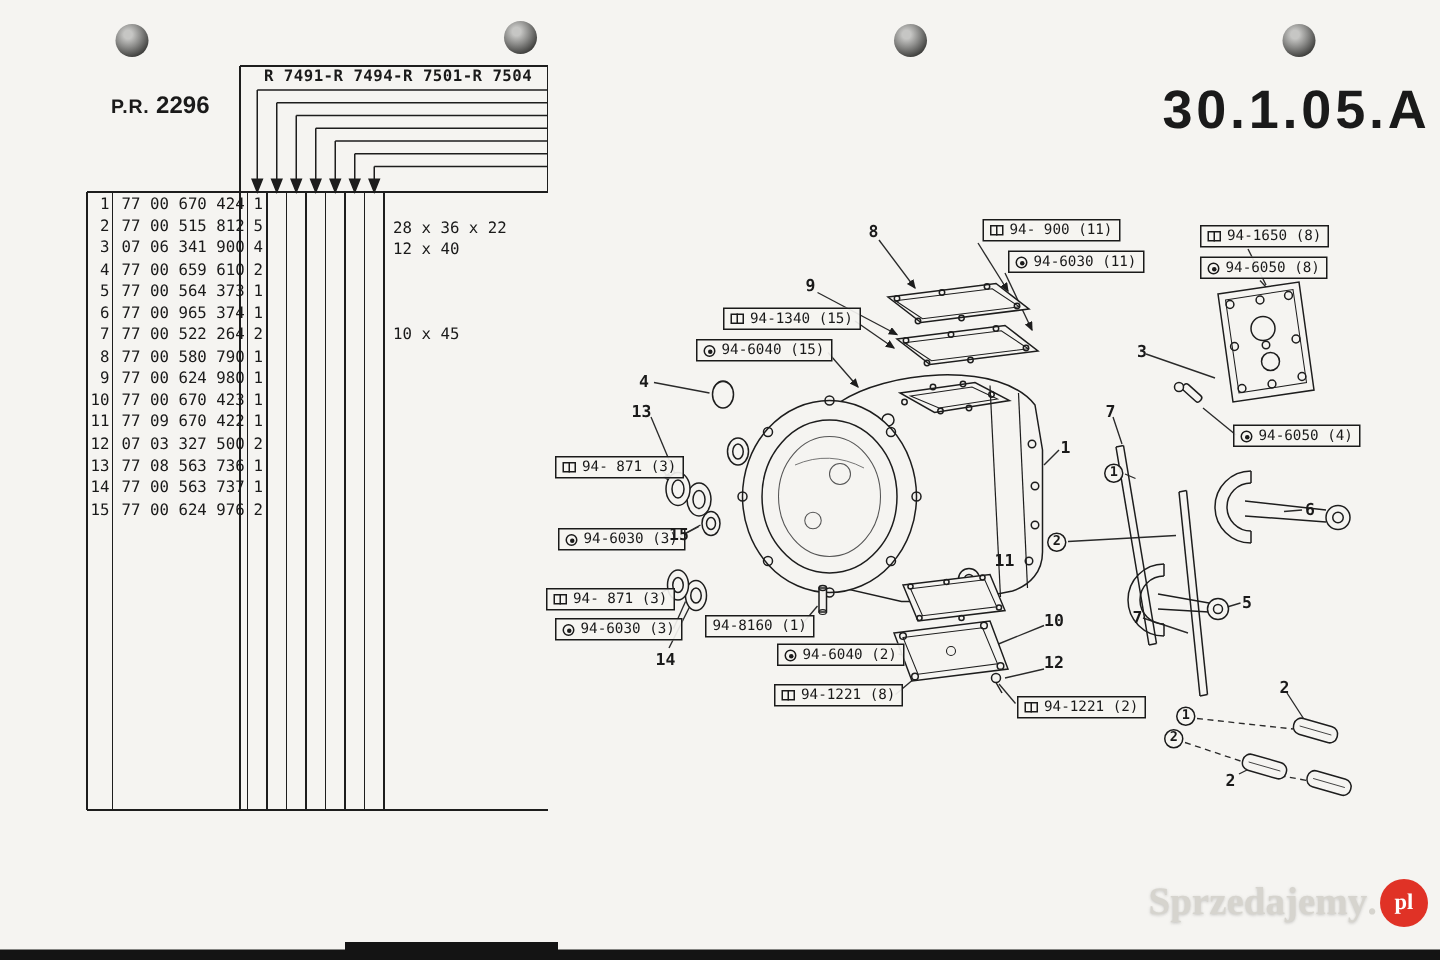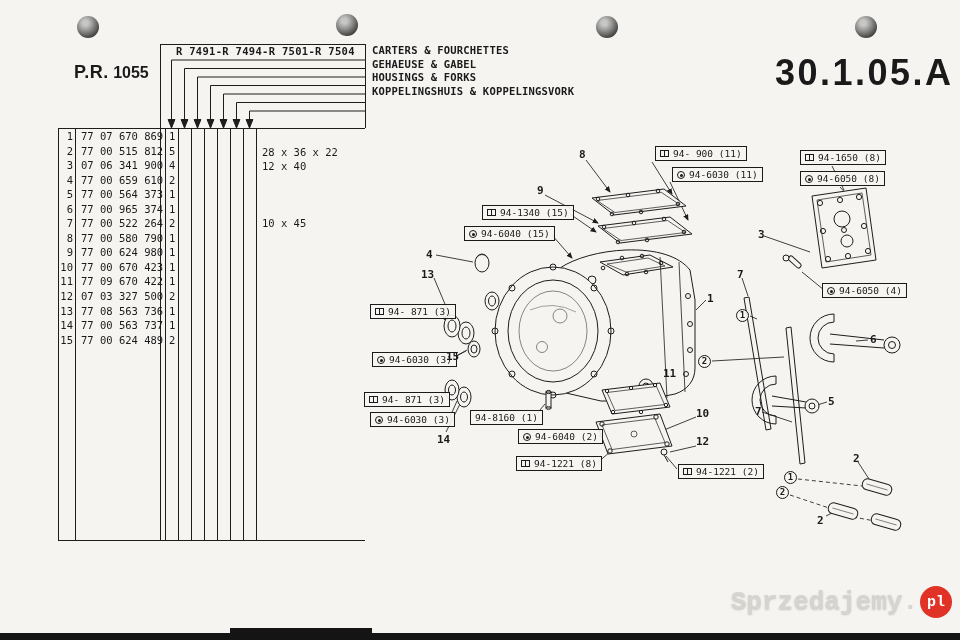--- a/index.html
+++ b/index.html
@@ -3,41 +3,41 @@
 <meta charset="utf-8">
 <style>
   *{margin:0;padding:0;box-sizing:border-box}
   html,body{width:960px;height:640px}
   body{background:#e8e7e3;font-family:"DejaVu Sans Mono",monospace;color:#1a1a1a}
   .page{position:relative;width:960px;height:640px;background:#f5f4f1;overflow:hidden}
   .art{position:absolute;left:0;top:0}
   .hole{position:absolute;width:22px;height:22px;border-radius:50%;
         background:radial-gradient(circle at 38% 32%, #c6c6c4 0 14%, #8b8b89 42%, #3a3a38 78%, #2c2c2a)}
   .pr{position:absolute;left:74px;top:62px;font-family:"Liberation Sans",sans-serif;font-weight:700}
-  .pr-label{font-size:18px;letter-spacing:.5px}
+  .pr-label{font-size:13px;letter-spacing:.5px}
   .pr-num{font-size:16px}
   .models{position:absolute;left:176px;top:45px;font-size:10.5px;font-weight:700;letter-spacing:.3px;white-space:pre}
   .titles{position:absolute;left:372px;top:44px;font-size:10.5px;font-weight:700;line-height:13.5px;letter-spacing:.2px}
   .pagecode{position:absolute;left:775px;top:52px;font-family:"Liberation Sans",sans-serif;font-size:36px;font-weight:800;letter-spacing:2.5px}
   .tbl{position:absolute;left:58px;top:130px;width:310px;font-size:10.5px}
   .trow{position:relative;height:14.55px}
   .c-no{position:absolute;left:0;width:15px;text-align:right}
   .c-ref{position:absolute;left:23px;white-space:pre}
   .c-qty{position:absolute;left:111px}
   .dim{position:absolute;left:262px;font-size:10.5px;white-space:pre}
   .lbl{position:absolute;display:flex;align-items:center;gap:4px;border:1px solid #1a1a1a;
        padding:1px 4px;font-size:9.5px;height:15px;background:rgba(245,244,241,.92);white-space:pre}
   .ic-g{width:9px;height:7px;border:1px solid #1a1a1a;position:relative;flex:0 0 auto}
   .ic-g::after{content:"";position:absolute;left:3px;top:-1px;height:7px;border-left:1px solid #1a1a1a}
   .ic-s{width:8px;height:8px;border:1px solid #1a1a1a;border-radius:50%;position:relative;flex:0 0 auto}
   .ic-s::after{content:"";position:absolute;left:2px;top:2px;width:3px;height:3px;background:#1a1a1a;border-radius:50%}
   .co{position:absolute;font-size:11px;font-weight:700}
   .circ{position:absolute;width:13px;height:13px;border:1px solid #1a1a1a;border-radius:50%;
         font-size:9px;line-height:11px;text-align:center;font-weight:700;background:rgba(245,244,241,.92)}
-  .wm{position:absolute;right:8px;top:586px;display:flex;align-items:center;font-family:Liberation Mono, monospace}
+  .wm{position:absolute;right:8px;top:586px;display:flex;align-items:flex-start;font-family:Liberation Serif, serif}
   .wm-text{font-size:26px;font-weight:700;color:#d6d4ce;text-shadow:0 1px 2px rgba(110,110,110,.35)}
   .wm-dot{font-size:26px;font-weight:700;color:#d6d4ce}
   .wm-circle{width:32px;height:32px;border-radius:50%;background:#e03226;color:#fff;font-size:15px;
              font-weight:700;display:flex;align-items:center;justify-content:center;margin-left:2px}
   .bar{position:absolute;background:#141414}
 </style>
 </head>
 <body>
 
 <div class="page">
@@ -286,35 +286,29 @@
     </g>
   </svg>
 
   <div class="hole" style="left:77px;top:16px"></div>
   <div class="hole" style="left:336px;top:14px"></div>
   <div class="hole" style="left:596px;top:16px"></div>
   <div class="hole" style="left:855px;top:16px"></div>
 
   <div class="pr">
     <span class="pr-label">P.R.</span>
-    <span class="pr-num">1055</span>
+    <span class="pr-num">2296</span>
   </div>
   <div class="models">R 7491-R 7494-R 7501-R 7504</div>
-  <div class="titles">
-    <div>CARTERS &amp; FOURCHETTES</div>
-    <div>GEHAEUSE &amp; GABEL</div>
-    <div>HOUSINGS &amp; FORKS</div>
-    <div>KOPPELINGSHUIS &amp; KOPPELINGSVORK</div>
-  </div>
   <div class="pagecode">30.1.05.A</div>
 
   <div class="tbl">
     <div class="trow">
         <span class="c-no">1</span>
-        <span class="c-ref">77 07 670 869</span>
+        <span class="c-ref">77 00 670 424</span>
         <span class="c-qty">1</span>
       </div>
     <div class="trow">
         <span class="c-no">2</span>
         <span class="c-ref">77 00 515 812</span>
         <span class="c-qty">5</span>
       </div>
     <div class="trow">
         <span class="c-no">3</span>
         <span class="c-ref">07 06 341 900</span>
@@ -370,21 +364,21 @@
         <span class="c-ref">77 08 563 736</span>
         <span class="c-qty">1</span>
       </div>
     <div class="trow">
         <span class="c-no">14</span>
         <span class="c-ref">77 00 563 737</span>
         <span class="c-qty">1</span>
       </div>
     <div class="trow">
         <span class="c-no">15</span>
-        <span class="c-ref">77 00 624 489</span>
+        <span class="c-ref">77 00 624 976</span>
         <span class="c-qty">2</span>
       </div>
   </div>
 
   <span class="dim" style="top:146px">28 x 36 x 22</span>
   <span class="dim" style="top:160px">12 x 40</span>
   <span class="dim" style="top:217px">10 x 45</span>
 
   <div class="lbl" style="left:655px;top:146px"><span class="ic-g"></span><span>94- 900 (11)</span></div>
   <div class="lbl" style="left:672px;top:167px"><span class="ic-s"></span><span>94-6030 (11)</span></div>

